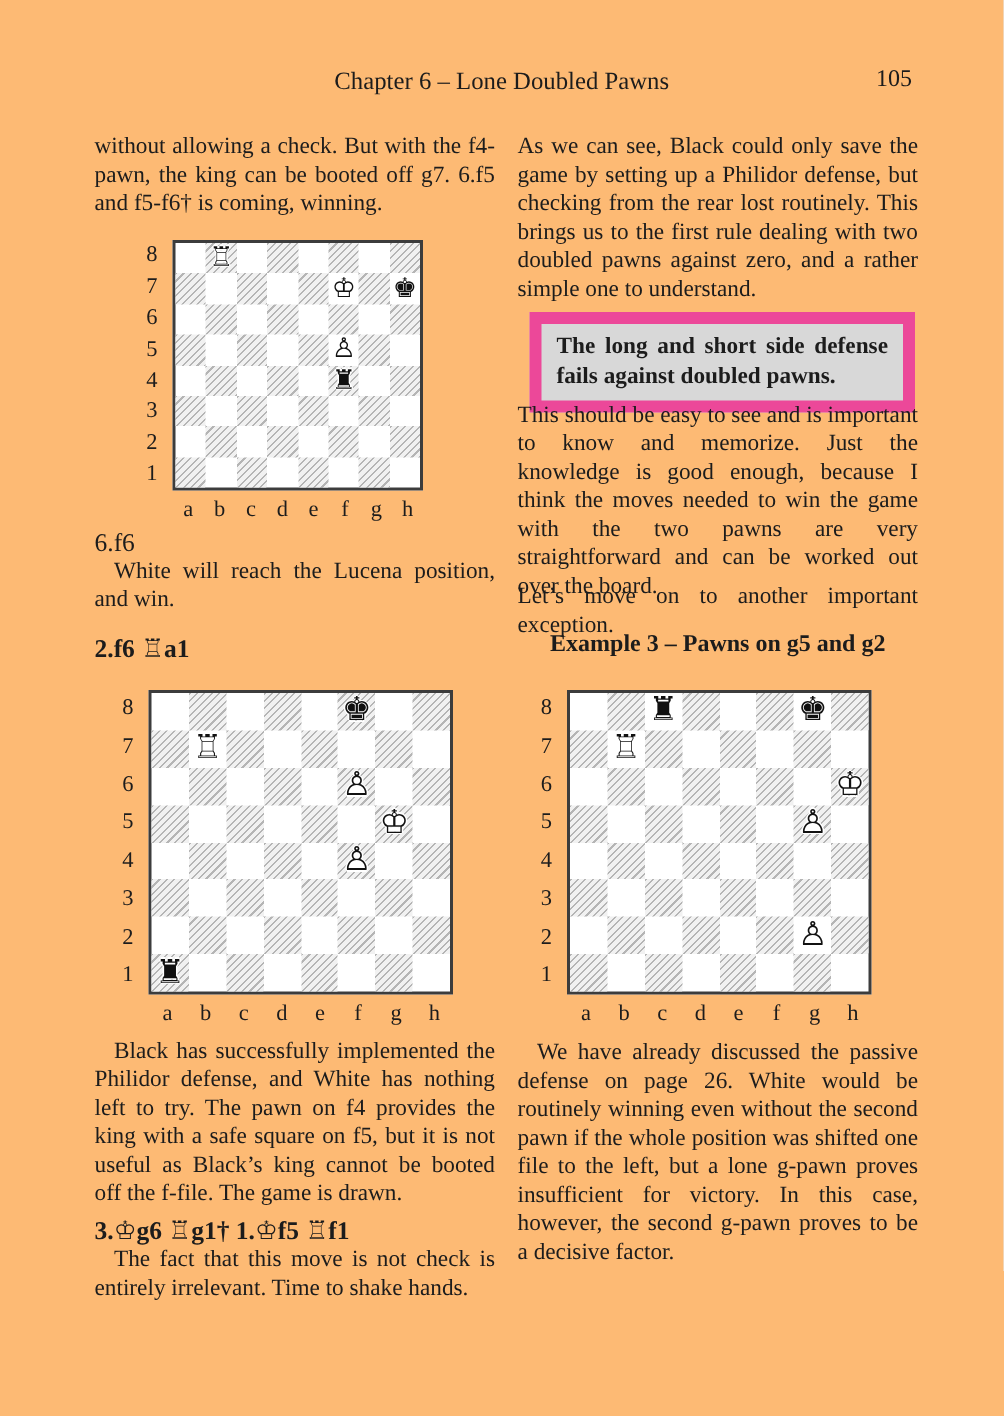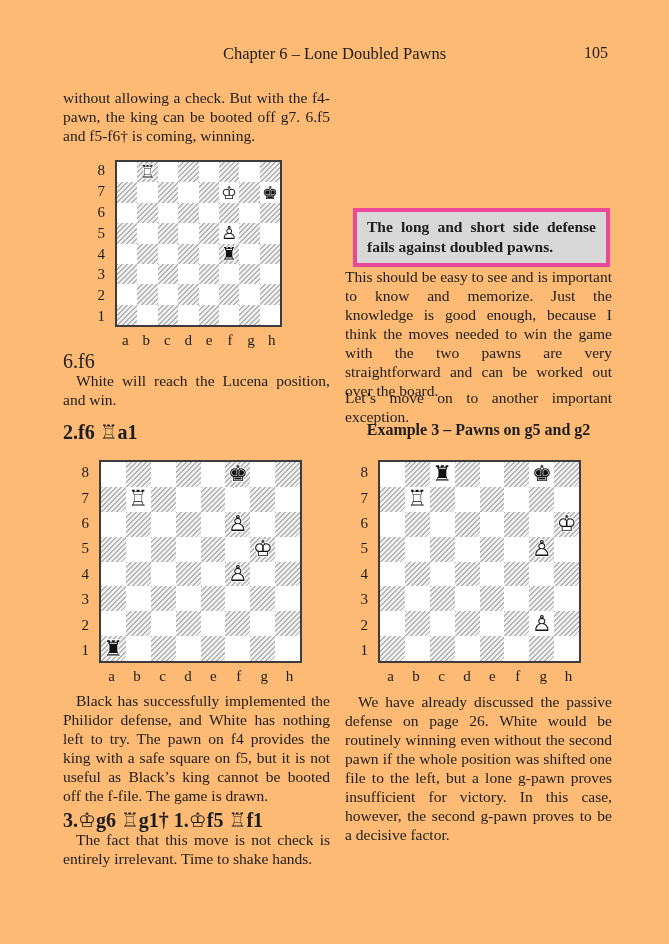--- a/index.html
+++ b/index.html
@@ -25,27 +25,27 @@
   .col{position:absolute;top:0;width:267px;height:944px;}
   .col-left{left:63px;}
   .col-right{left:345px;}
   .blk{position:absolute;left:0;width:267px;}
   p.body-text{
     margin:0;font-size:15.5px;line-height:19px;
     text-align:justify;
   }
   p.indent{text-indent:13px;}
   .move-line{
-    margin:0;font-size:20px;line-height:19px;font-weight:bold;
+    margin:0;font-size:17px;line-height:19px;font-weight:bold;
     font-family:"Liberation Serif","DejaVu Sans",serif;
   }
   .rule-box{
     box-sizing:border-box;
     background:#d8d8d8;
-    border:4px solid #ec4899;
+    border:8px solid #ec4899;
     padding:5px 10px 6px 10px;
     width:257px;
     margin-left:8px;
   }
   .rule-box p{
     margin:0;font-size:15.5px;line-height:20px;font-weight:bold;
     text-align:justify;
   }
   .example-heading{
     margin:0;width:267px;text-align:center;
@@ -360,20 +360,23 @@
     </div>
     <div class="blk" style="top:811px;">
       <p class="move-line">3.♔g6 ♖g1† 1.♔f5 ♖f1</p>
     </div>
     <div class="blk" style="top:830px;">
       <p class="body-text indent">The fact that this move is not check is entirely irrelevant. Time to shake hands.</p>
     </div>
   </div>
 
   <div class="col col-right">
+    <div class="blk" style="top:88px;">
+      <p class="body-text">As we can see, Black could only save the game by setting up a Philidor defense, but checking from the rear lost routinely. This brings us to the first rule dealing with two doubled pawns against zero, and a rather simple one to understand.</p>
+    </div>
 
     <div class="blk" style="top:208px;">
       <div class="rule-box">
         <p>The long and short side defense fails against doubled pawns.</p>
       </div>
     </div>
 
     <div class="blk" style="top:267px;">
       <p class="body-text">This should be easy to see and is important to know and memorize. Just the knowledge is good enough, because I think the moves needed to win the game with the two pawns are very straightforward and can be worked out over the board.</p>
     </div>

